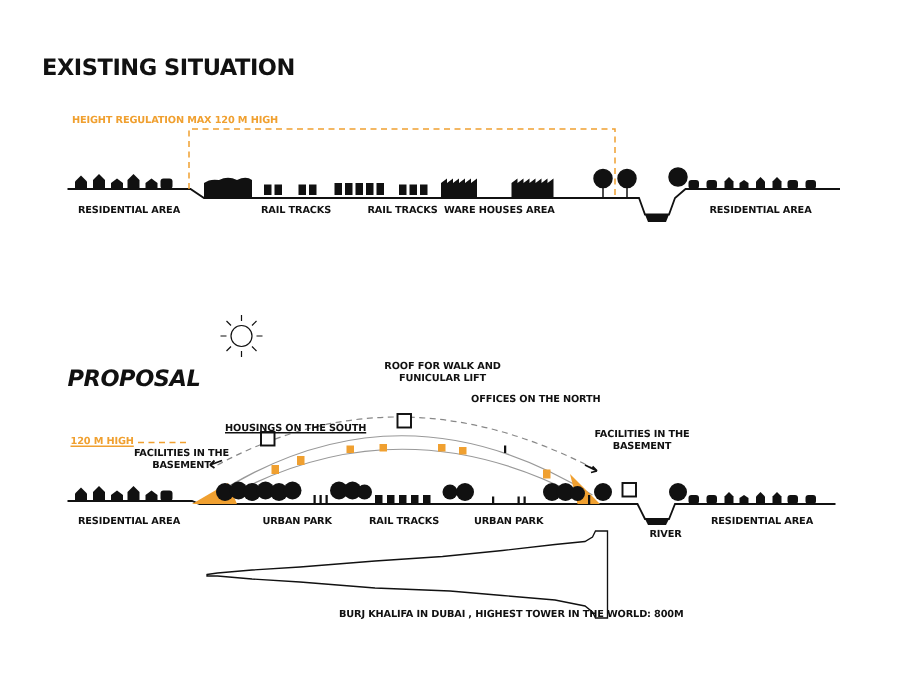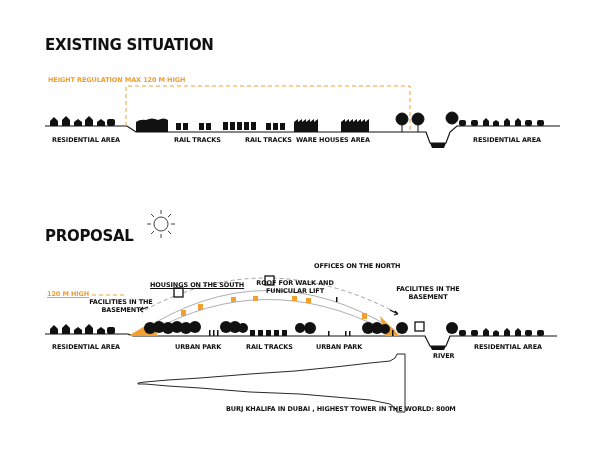--- a/index.html
+++ b/index.html
@@ -154,31 +154,31 @@
       <rect x="537" y="330" width="7" height="6" rx="2"></rect>
   </g>
   <g stroke="#111" stroke-width="1.2" fill="none">
     <path d="M148,307 L140,310 M140,310 l3,-3 M140,310 l3,2"></path>
     <path d="M390,310 L398,314 M398,314 l-3,-3 M398,314 l-4,1"></path>
   </g>
 
   <path fill="none" stroke="#111" stroke-width="0.9" d="M138,383 L145,382 L168,380 L200,378 L250,374 L295,371 L335,367 L370,363 L390,361 L395,358 L397,354 L405,354 L405,412 L397,412 L395,408 L390,404 L370,400 L335,397 L300,394 L250,392 L200,388 L168,386 L145,384 L138,384 Z"></path>
 </svg>
 
-<div class="txt h1" style="left:45px;top:36px;text-align:center;">EXISTING SITUATION</div>
+<div class="txt h1" style="left:28px;top:36px;text-align:center;">EXISTING SITUATION</div>
 <div class="txt lbl or" style="left:48px;top:76px;">HEIGHT REGULATION MAX 120 M HIGH</div>
 <div class="txt lbl" style="left:52px;top:136px;">RESIDENTIAL AREA</div>
 <div class="txt lbl" style="left:174px;top:136px;">RAIL TRACKS</div>
 <div class="txt lbl" style="left:245px;top:136px;">RAIL TRACKS</div>
 <div class="txt lbl" style="left:296px;top:136px;">WARE HOUSES AREA</div>
 <div class="txt lbl" style="left:473px;top:136px;">RESIDENTIAL AREA</div>
 
-<div class="txt h1" style="left:45px;top:227px;">PROPOSAL</div>
+<div class="txt h1" style="left:45px;top:243px;font-style:italic;">PROPOSAL</div>
 <div class="txt lbl or" style="left:47px;top:290px;text-decoration:underline;">120 M HIGH</div>
-<div class="txt lbl ctr" style="left:250px;top:240px;width:110px;margin-left:-10px;margin-top:39px;">
+<div class="txt lbl ctr" style="left:250px;top:240px;width:110px;margin-left:-10px;">
   <div>ROOF FOR WALK AND</div>
   <div>FUNICULAR LIFT</div>
 </div>
 <div class="txt lbl" style="left:150px;top:281px;text-decoration:underline;">HOUSINGS ON THE SOUTH</div>
 <div class="txt lbl" style="left:314px;top:262px;">OFFICES ON THE NORTH</div>
 <div class="txt lbl ctr" style="left:86px;top:298px;width:70px;">
   <div>FACILITIES IN THE</div>
   <div>BASEMENT</div>
 </div>
 <div class="txt lbl ctr" style="left:393px;top:285px;width:70px;">

